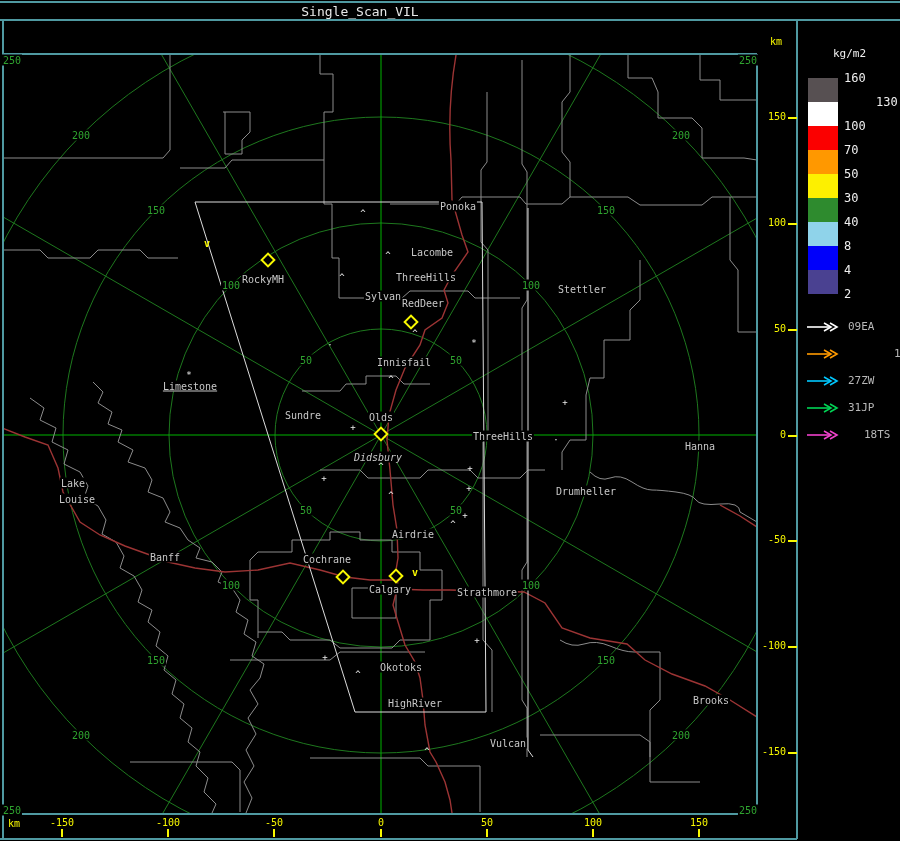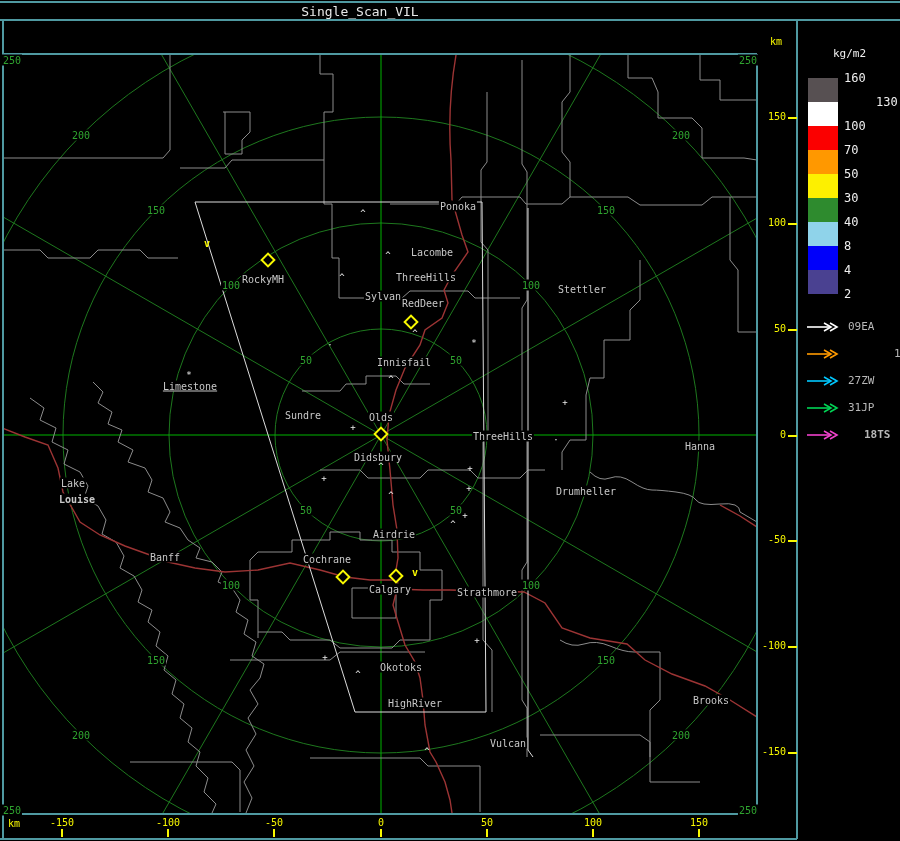--- a/index.html
+++ b/index.html
@@ -107,29 +107,29 @@
       <span class="abs city" style="left: 432px; top: 252px;">Lacombe</span>
       <span class="abs city" style="left: 426px; top: 277px;">ThreeHills</span>
       <span class="abs city" style="left: 383px; top: 296px;">Sylvan</span>
       <span class="abs city" style="left: 423px; top: 303px;">RedDeer</span>
       <span class="abs city" style="left: 263px; top: 279px;">RockyMH</span>
       <span class="abs city" style="left: 582px; top: 289px;">Stettler</span>
       <span class="abs city" style="left: 404px; top: 362px;">Innisfail</span>
       <span class="abs city" style="left: 190px; top: 386px; text-decoration: underline;">Limestone</span>
       <span class="abs city" style="left: 303px; top: 415px;">Sundre</span>
       <span class="abs city" style="left: 381px; top: 417px;">Olds</span>
-      <span class="abs city" style="left: 378px; top: 457px;">Didsbury</span>
+      <span class="abs city" style="left: 378px; top: 457px; font-style: italic;">Didsbury</span>
       <span class="abs city" style="left: 503px; top: 436px;">ThreeHills</span>
       <span class="abs city" style="left: 700px; top: 446px;">Hanna</span>
       <span class="abs city" style="left: 586px; top: 491px;">Drumheller</span>
       <span class="abs city" style="left: 73px; top: 483px; text-align: right;">Lake</span>
-      <span class="abs city" style="left: 77px; top: 499px; font-weight: bold;">Louise</span>
+      <span class="abs city" style="left: 77px; top: 499px;">Louise</span>
       <span class="abs city" style="left: 165px; top: 557px;">Banff</span>
       <span class="abs city" style="left: 327px; top: 559px;">Cochrane</span>
-      <span class="abs city" style="left: 394px; top: 534px;">Airdrie</span>
+      <span class="abs city" style="left: 413px; top: 534px;">Airdrie</span>
       <span class="abs city" style="left: 390px; top: 589px;">Calgary</span>
       <span class="abs city" style="left: 487px; top: 592px;">Strathmore</span>
       <span class="abs city" style="left: 401px; top: 667px;">Okotoks</span>
       <span class="abs city" style="left: 415px; top: 703px;">HighRiver</span>
       <span class="abs city" style="left: 508px; top: 743px;">Vulcan</span>
       <span class="abs city" style="left: 711px; top: 700px;">Brooks</span>
       <span class="abs ring" style="left: 306px; top: 360px;">50</span>
       <span class="abs ring" style="left: 456px; top: 360px;">50</span>
       <span class="abs ring" style="left: 306px; top: 510px;">50</span>
       <span class="abs ring" style="left: 456px; top: 510px;">50</span>
@@ -257,16 +257,16 @@
           </g>
         </svg></span>
       <span class="abs radid" style="left: 848px; top: 401px;">31JP</span>
       <span class="abs " style="left: 806px; top: 429px;"><svg width="36" height="12" style="display:block">
           <g style="stroke:#f042cc;fill:none;stroke-width:1.6">
             <line x1="1" y1="6" x2="24" y2="6"></line>
             <path d="M18,2 L25,6 L18,10"></path>
             <path d="M24,2 L31,6 L24,10"></path>
           </g>
         </svg></span>
-      <span class="abs radid" style="left: 864px; top: 428px; font-weight: bold;">18TS</span>
+      <span class="abs radid" style="left: 864px; top: 428px;">18TS</span>
     </div>
 
 </div>
 
 </body></html>

